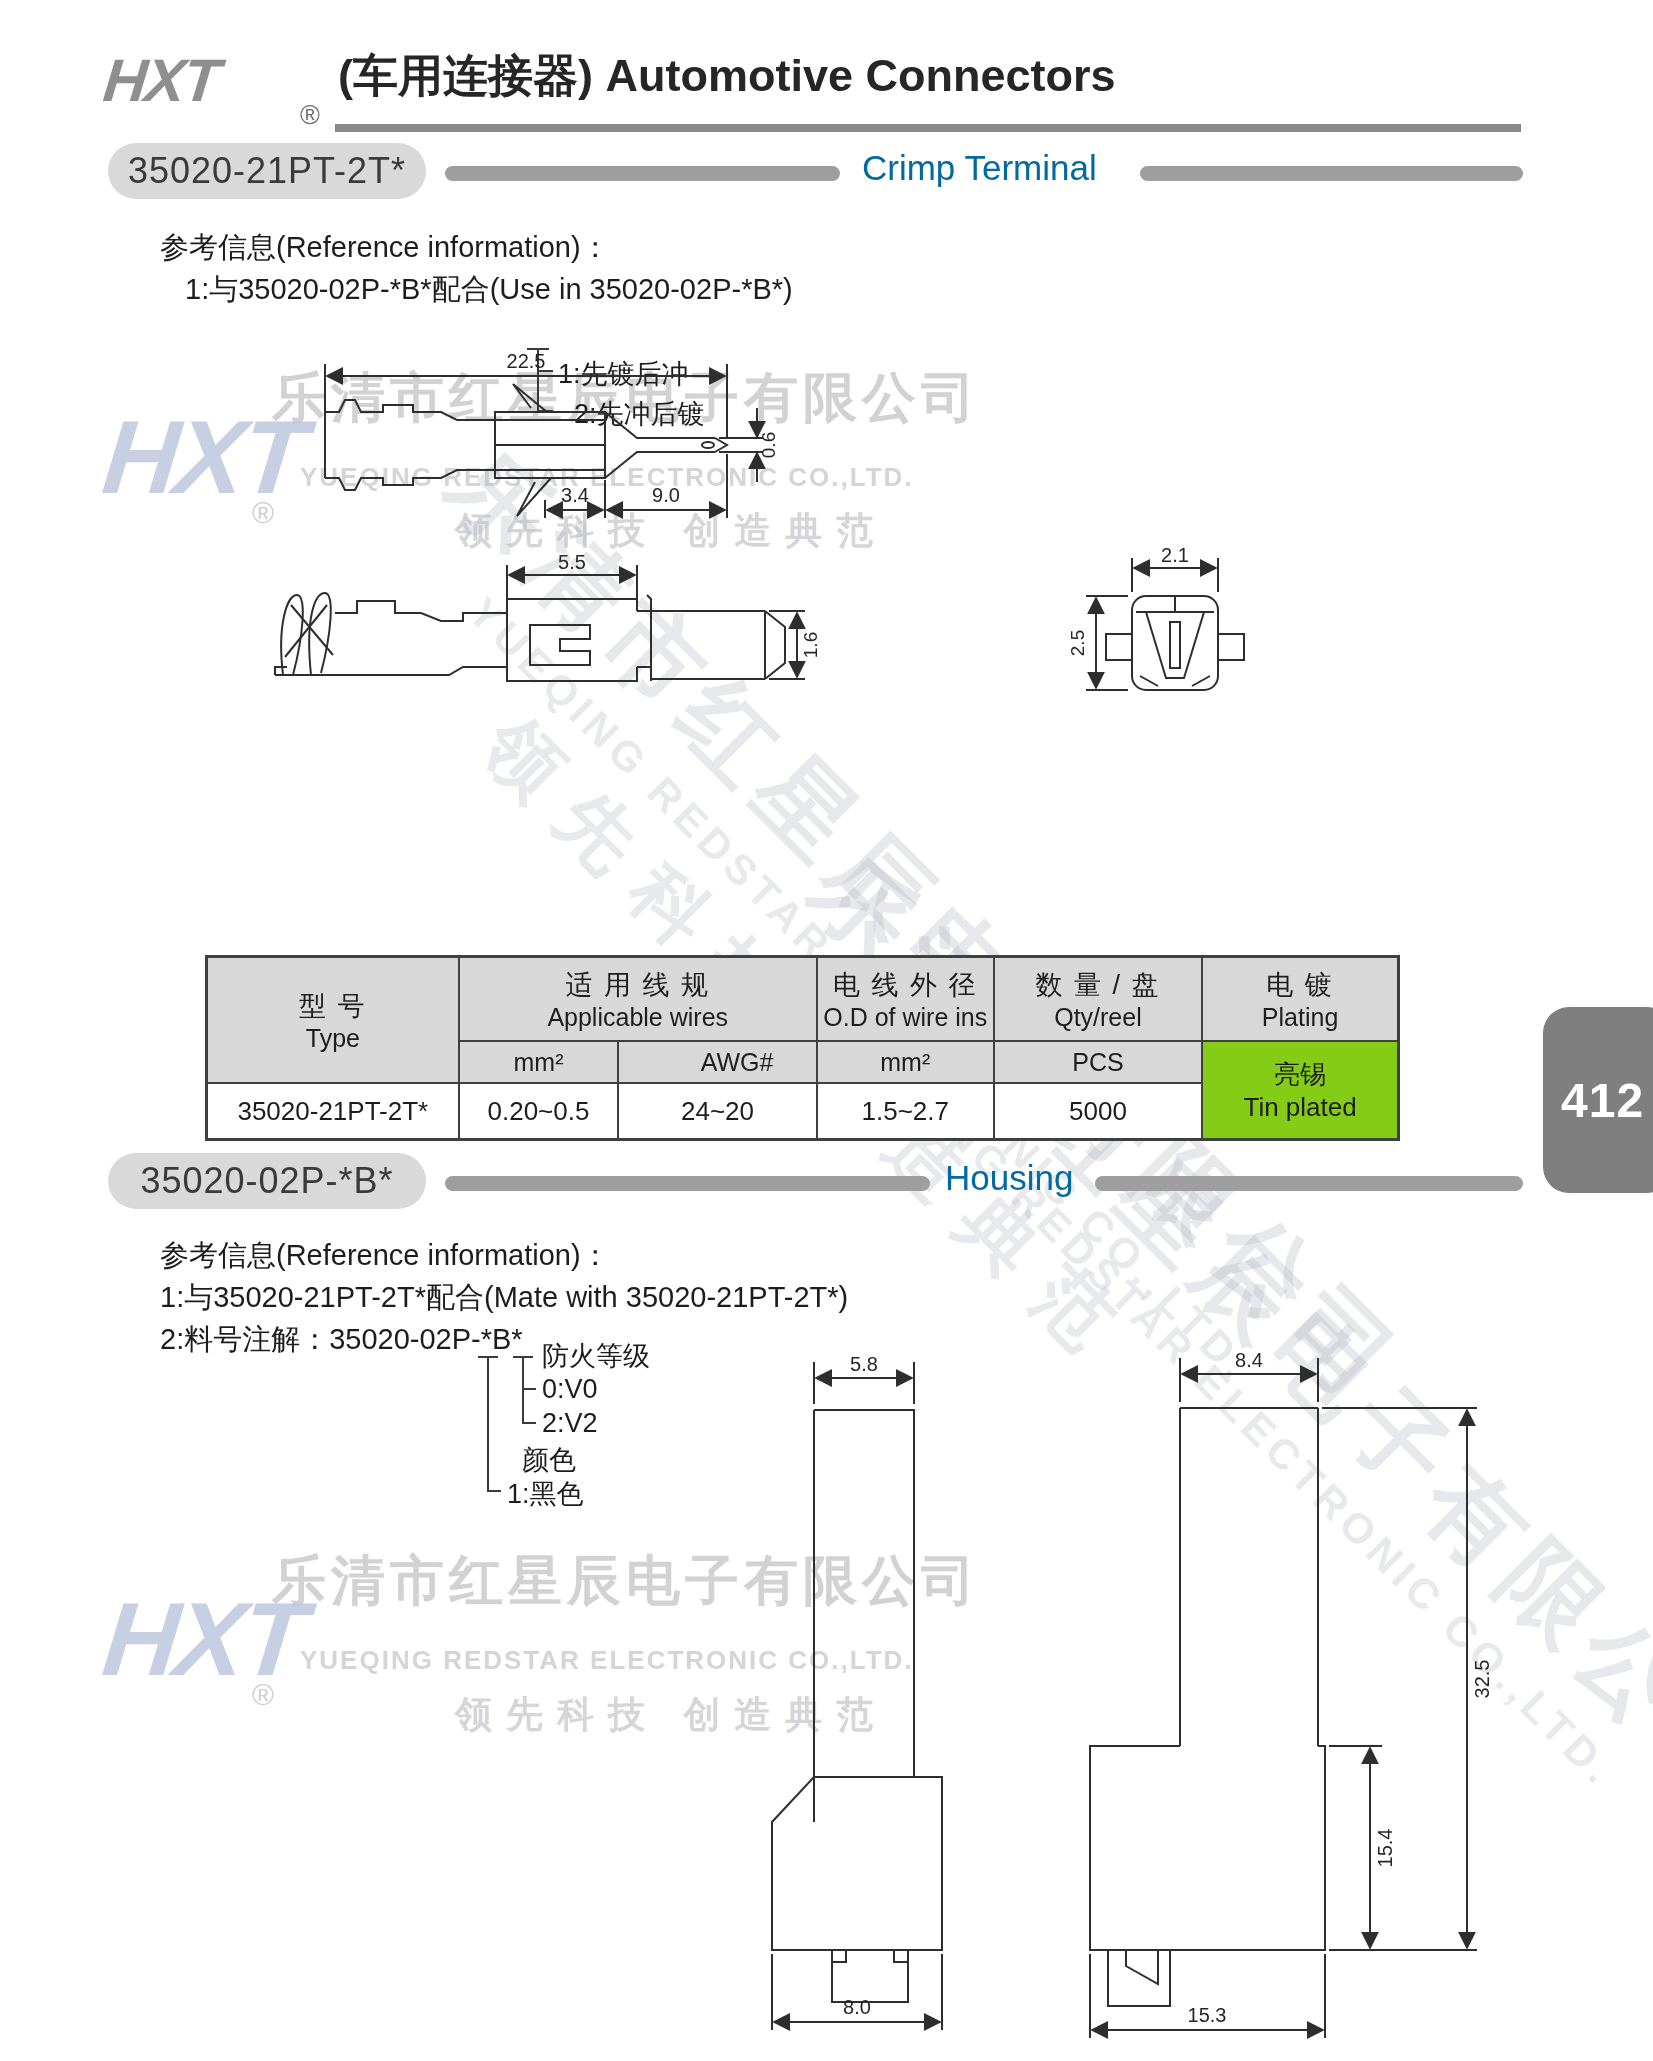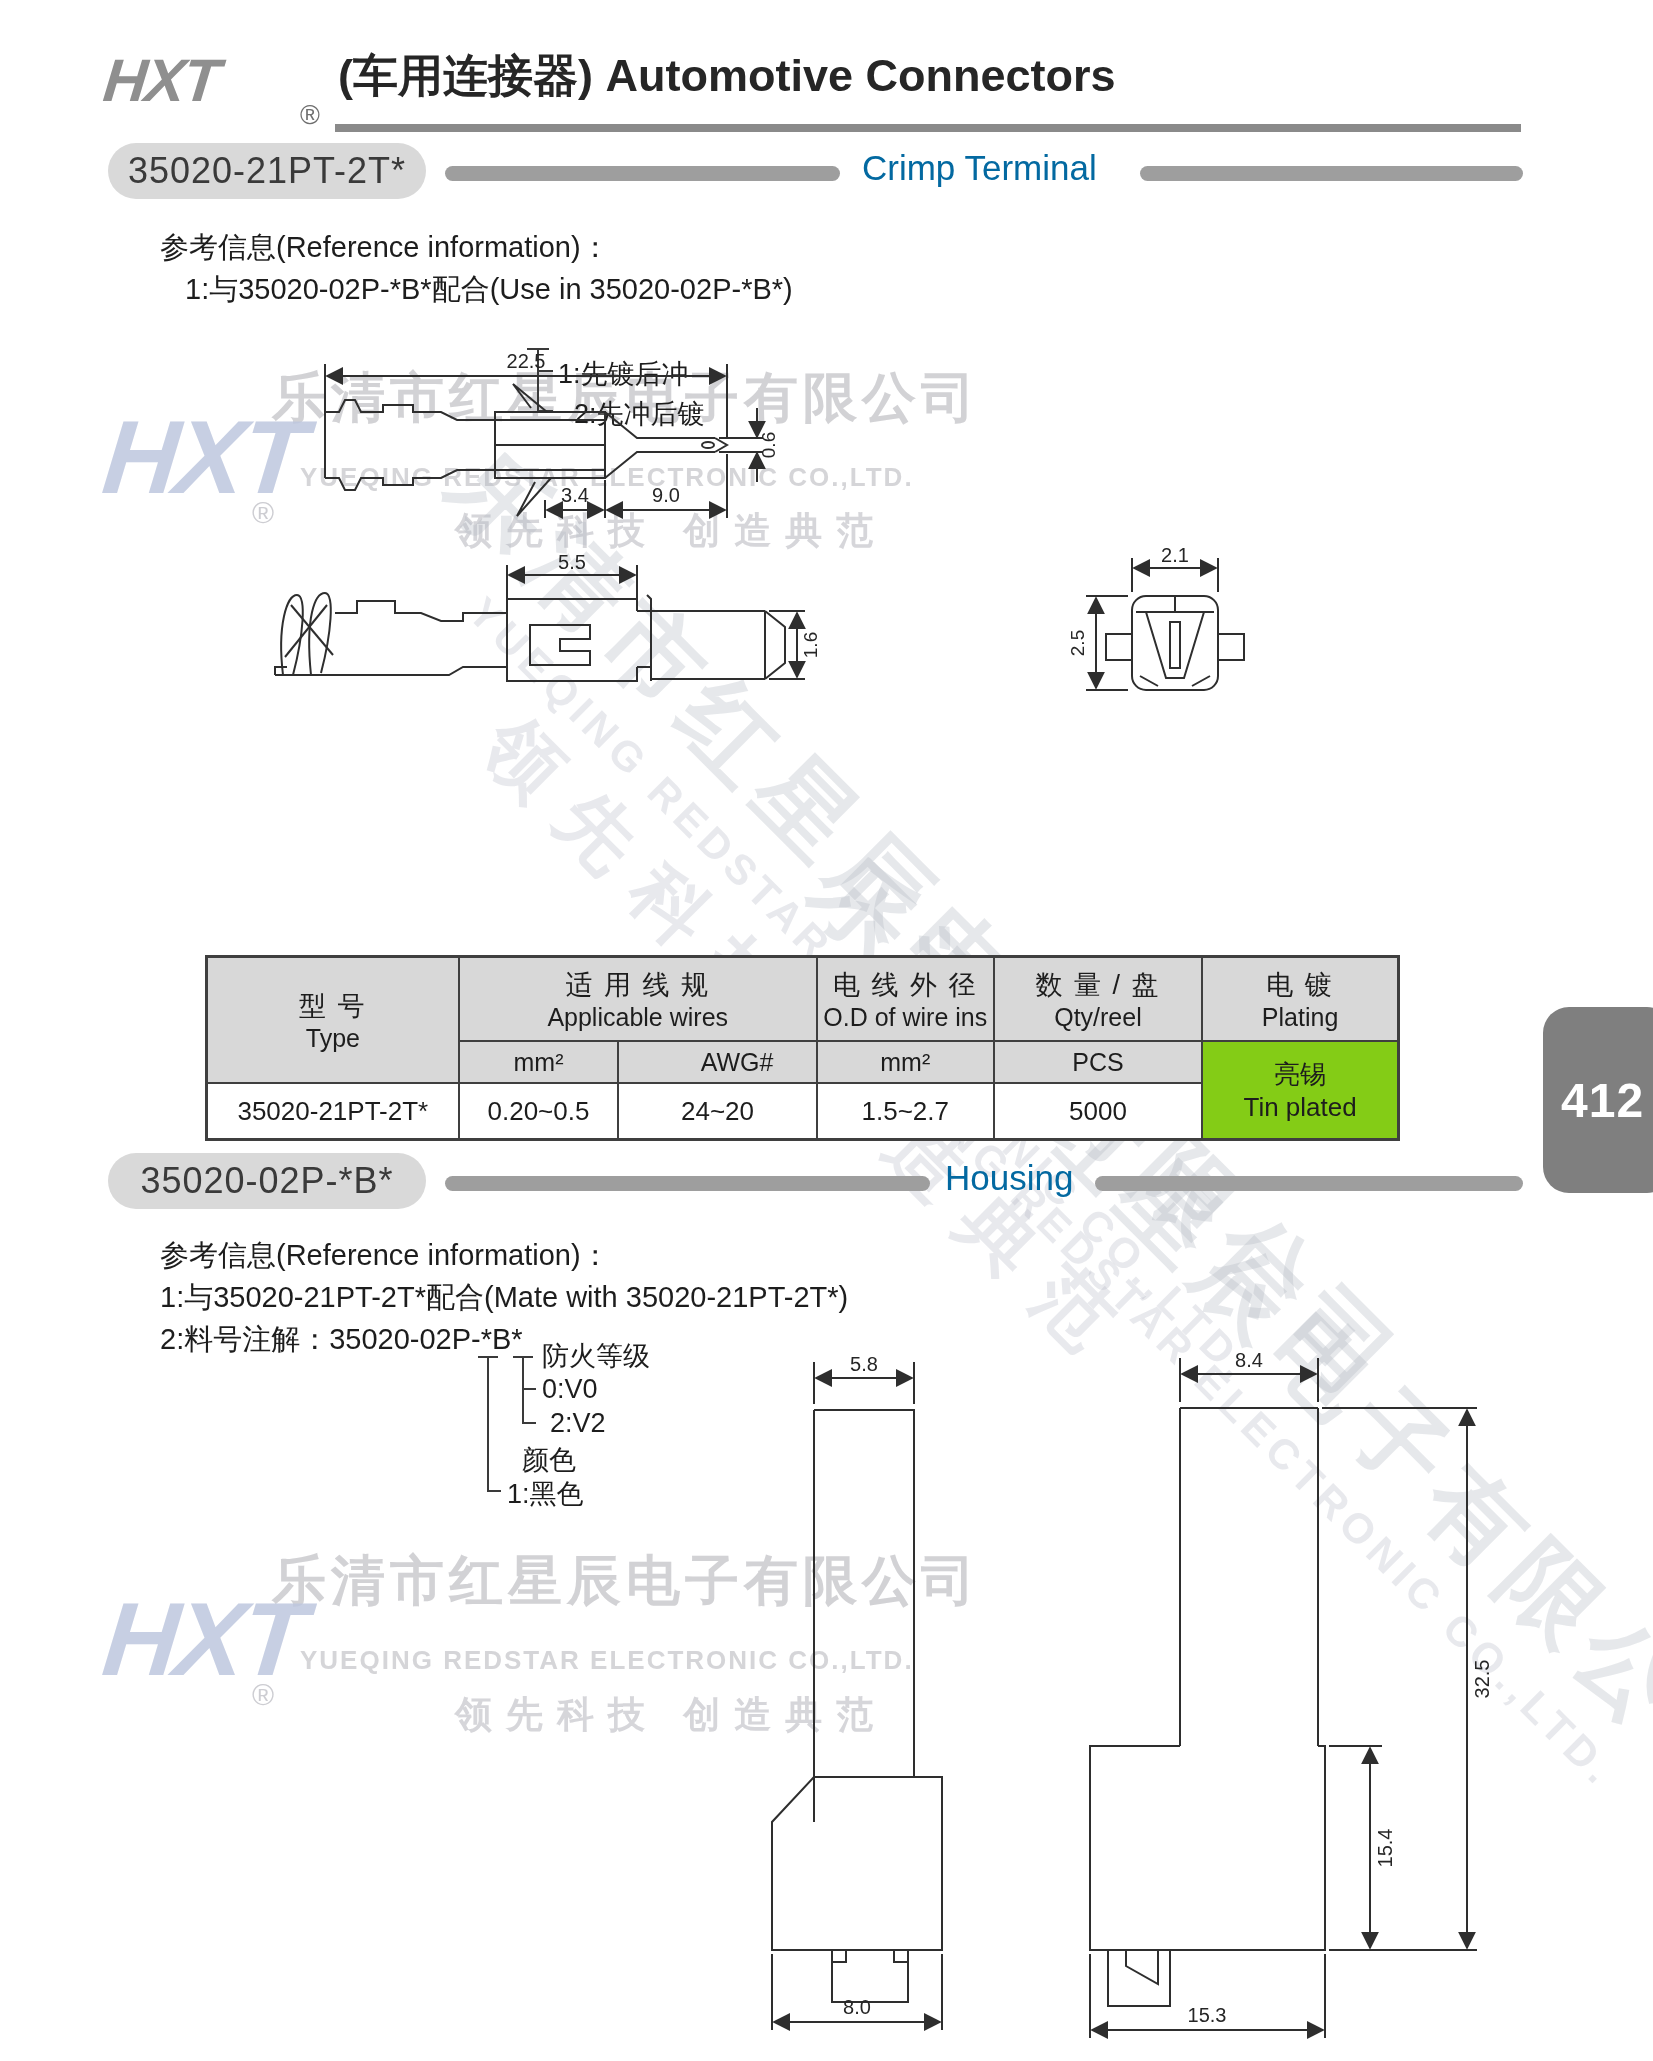--- a/index.html
+++ b/index.html
@@ -278,21 +278,21 @@
 
   <div class="abs treeline" style="left:513px;top:1356px;width:20px;height:2px;z-index:2;"></div>
   <div class="abs treeline" style="left:522px;top:1356px;width:2px;height:68px;z-index:2;"></div>
   <div class="abs treeline" style="left:522px;top:1388px;width:14px;height:2px;z-index:2;"></div>
   <div class="abs treeline" style="left:522px;top:1422px;width:14px;height:2px;z-index:2;"></div>
   <div class="abs treeline" style="left:478px;top:1356px;width:20px;height:2px;z-index:2;"></div>
   <div class="abs treeline" style="left:487px;top:1356px;width:2px;height:136px;z-index:2;"></div>
   <div class="abs treeline" style="left:487px;top:1490px;width:14px;height:2px;z-index:2;"></div>
   <div class="abs treelabel" style="left:542px;top:1338px;z-index:2;">防火等级</div>
   <div class="abs treelabel" style="left:542px;top:1374px;z-index:2;">0:V0</div>
-  <div class="abs treelabel" style="left:542px;top:1408px;z-index:2;margin-left:8px;">2:V2</div>
+  <div class="abs treelabel" style="left:542px;top:1408px;z-index:2;">2:V2</div>
   <div class="abs treelabel" style="left:522px;top:1442px;z-index:2;">颜色</div>
   <div class="abs treelabel" style="left:507px;top:1476px;z-index:2;">1:黑色</div>
 
   <svg class="abs drawing" style="left:680px;top:1352px;" width="290" height="700" viewBox="0 0 290 700">
     <defs>
       <marker id="arD" viewBox="0 0 10 10" refX="9" refY="5" markerWidth="9" markerHeight="9" orient="auto-start-reverse">
         <path d="M0,0L10,5L0,10z" fill="#2e2e2e"></path>
       </marker>
     </defs>
     <g stroke="#2e2e2e" stroke-width="2" fill="none">

